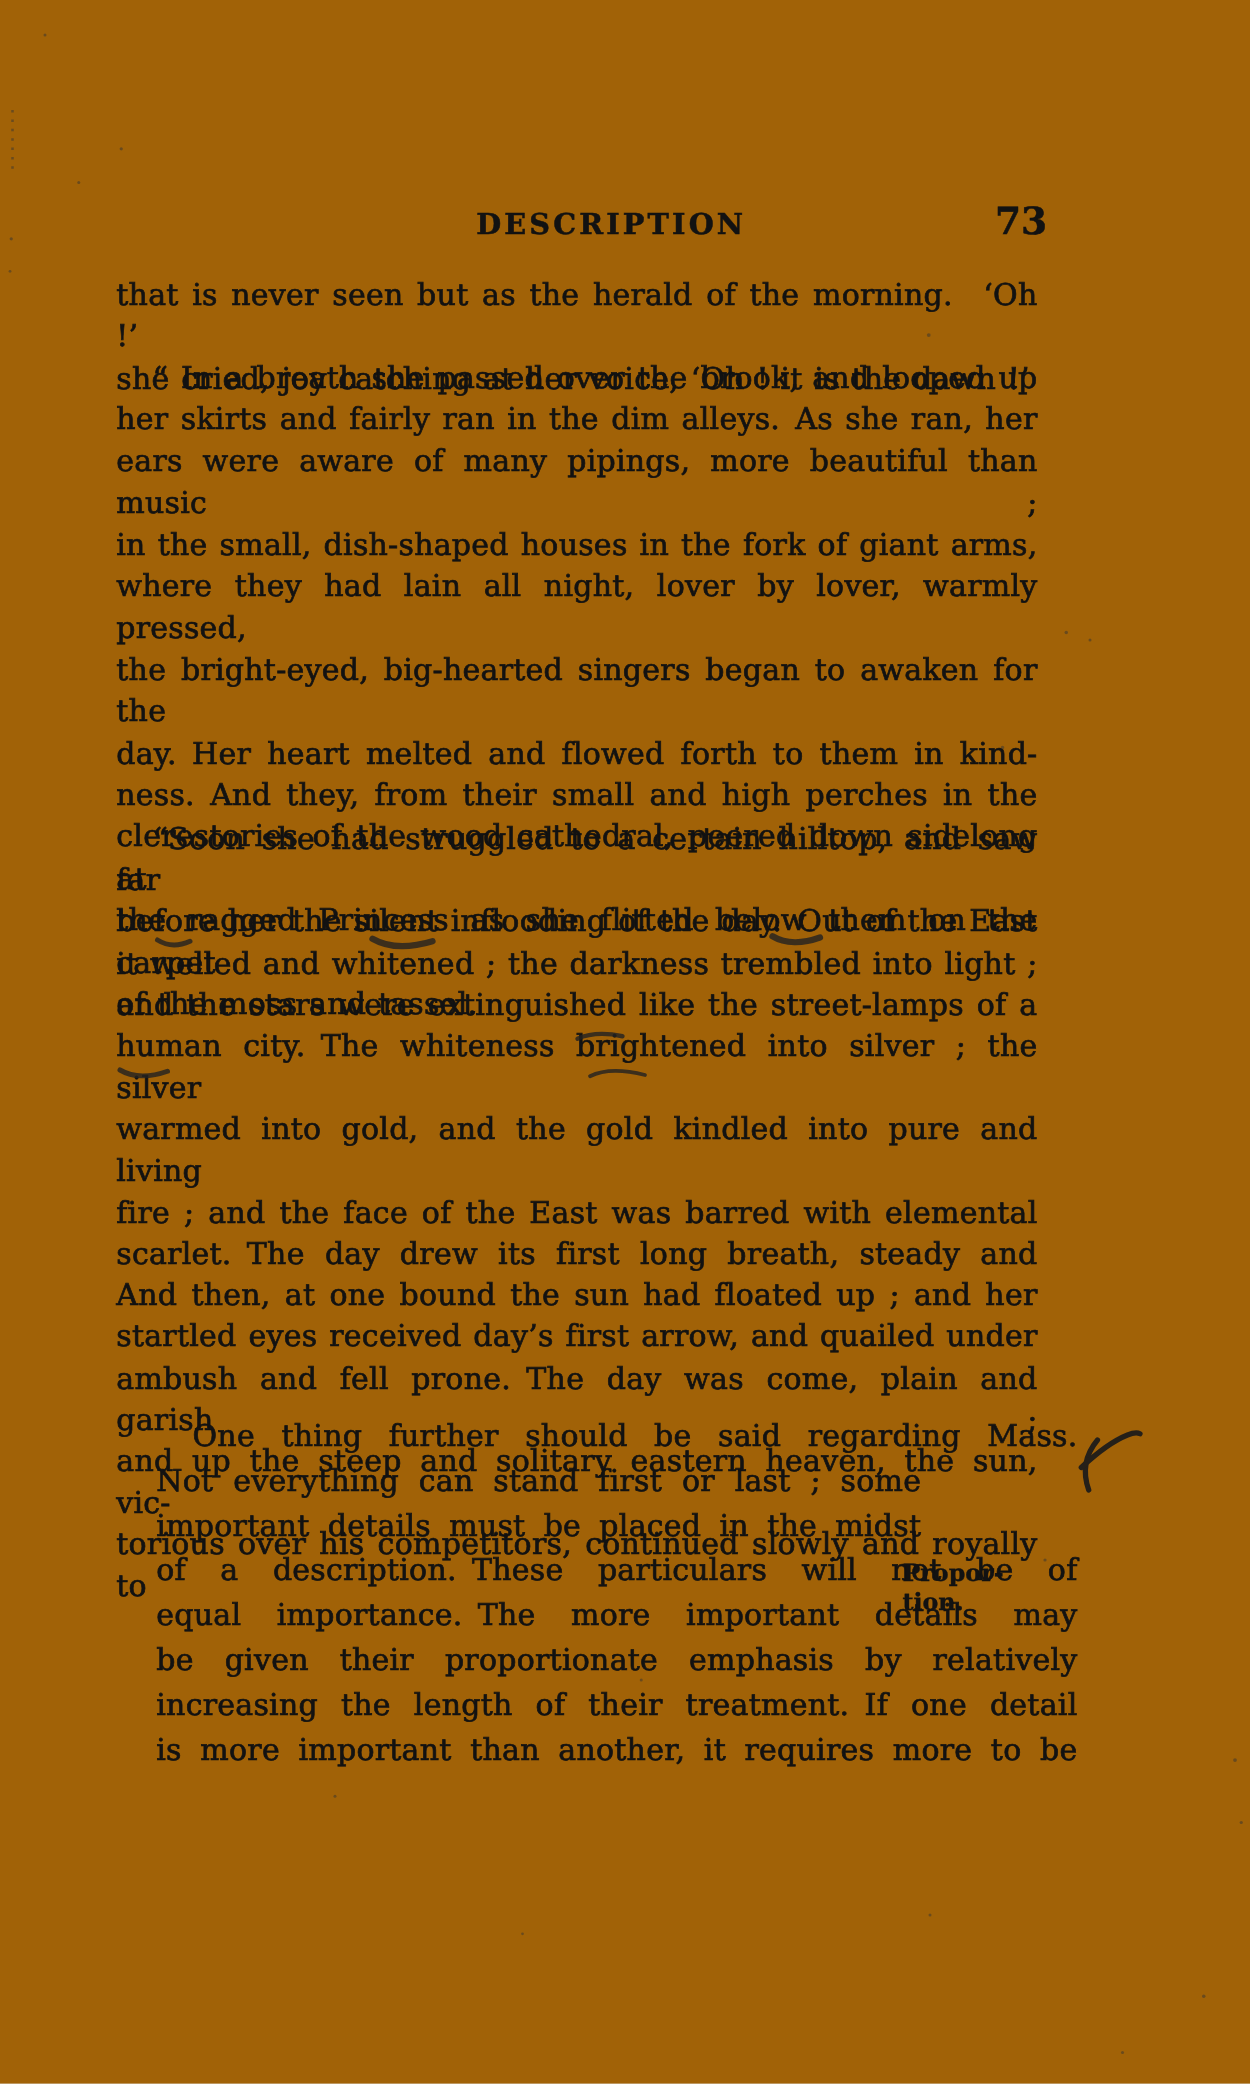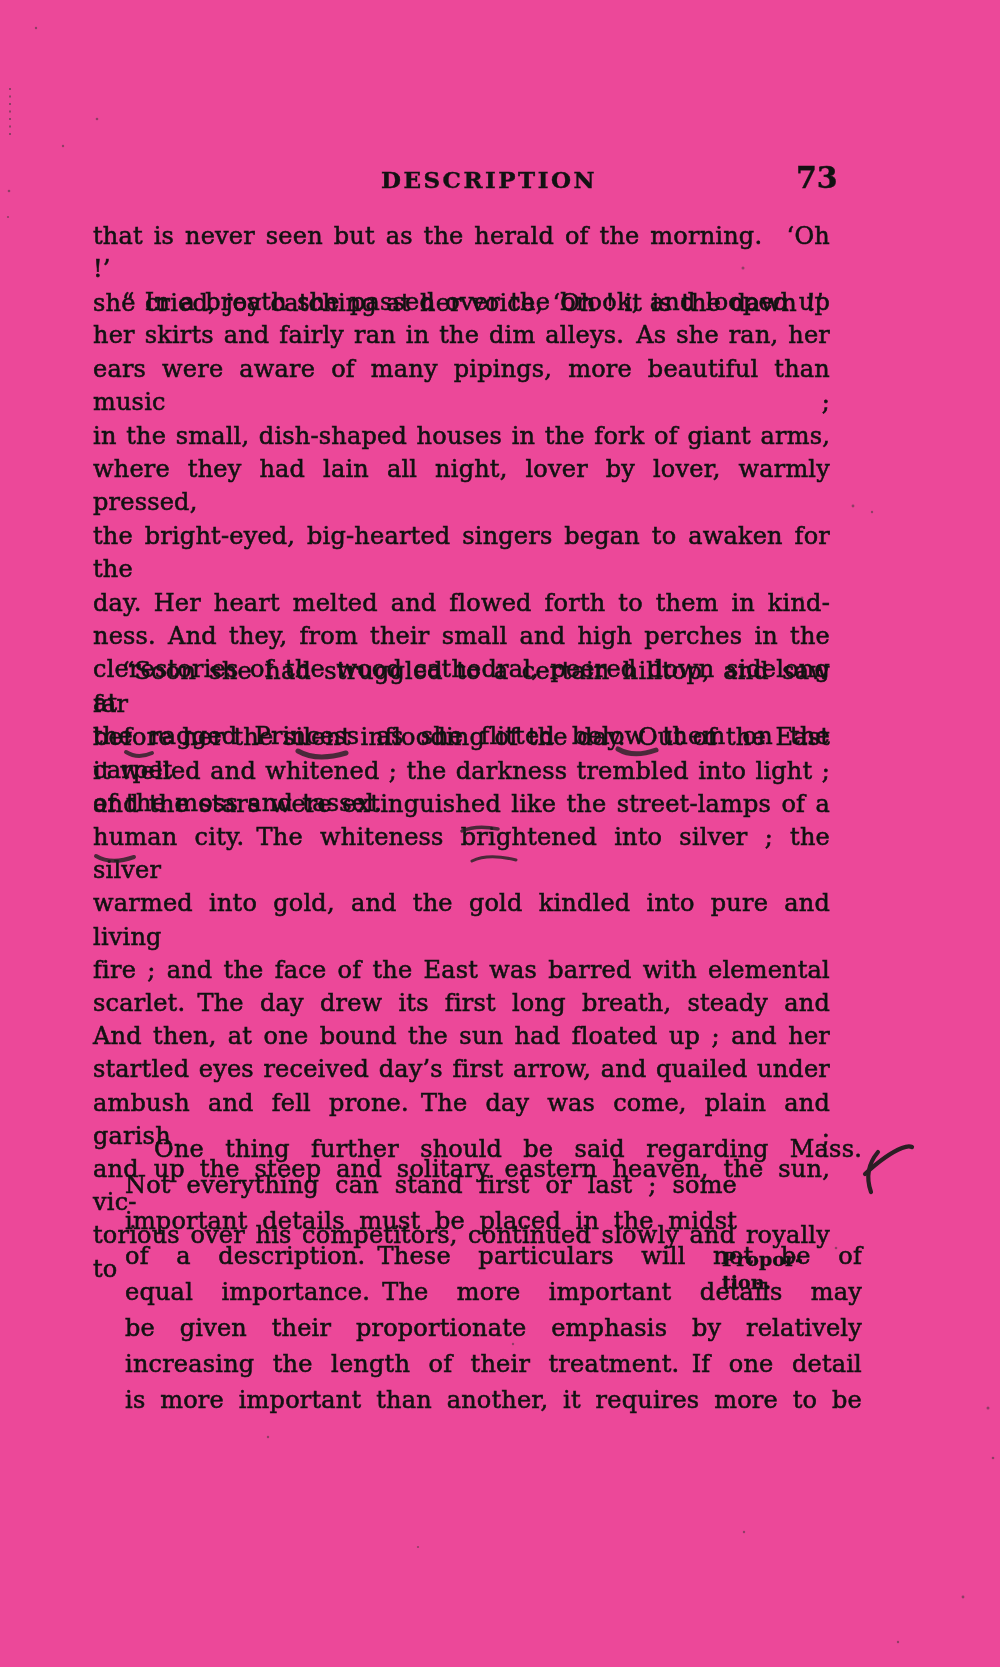--- a/index.html
+++ b/index.html
@@ -1,21 +1,21 @@
 <!DOCTYPE html>
 <html><head>
 <meta charset="utf-8">
 <style>
   html, body { margin: 0; padding: 0; background: #e8e8e6; }
   .page {
     position: relative;
     width: 1000px;
     height: 1667px;
     margin: 0 auto;
-    background: #ec4899;
+    background: #a16207;
     overflow: hidden;
     font-family: "DejaVu Serif", "Liberation Serif", serif;
     color: #121212;
   }
   .running-head { position: absolute; top: 0; left: 0; width: 100%; }
   .head-title {
     position: absolute;
     left: 381px; top: 166px;
     font-size: 23px; font-weight: bold;
     letter-spacing: 2.5px;

